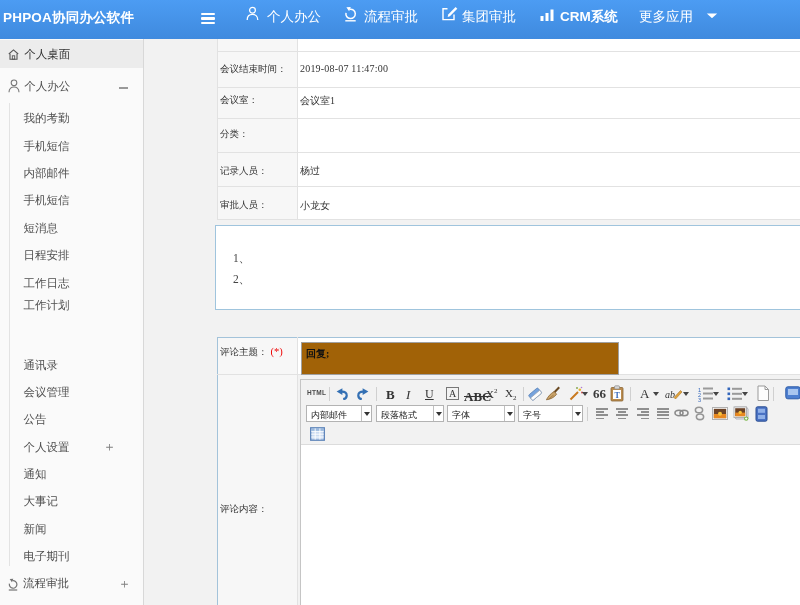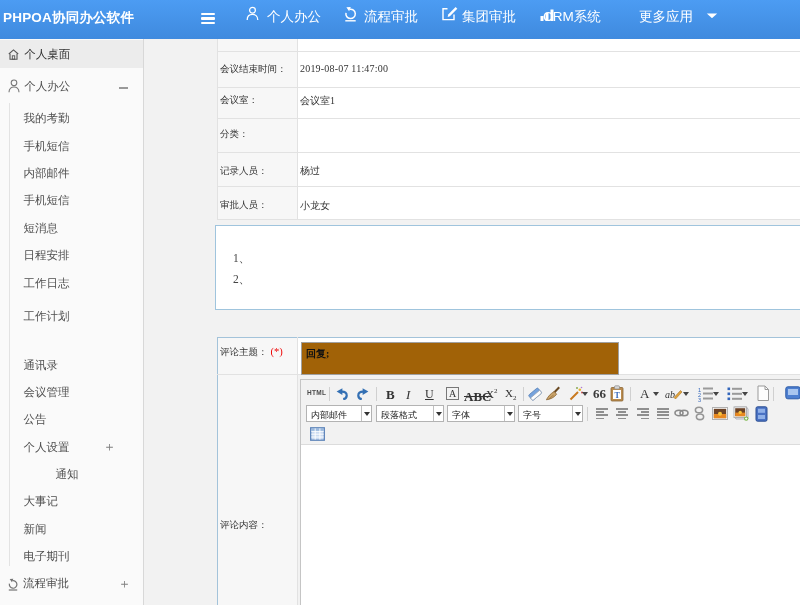--- a/index.html
+++ b/index.html
@@ -70,21 +70,21 @@
     <path d="M5.5 2.8 L1 2.8 L1 13.6 L12 13.6 L12 8.6" fill="none" stroke="#fff" stroke-width="1.4"></path>
     <path d="M6.2 8.6 L13.6 1.0 L15.3 2.7 L7.9 10.3 L5.7 10.9 Z" fill="#fff"></path>
   </svg>
   <div class="nav-t" style="left:462px;">集团审批</div>
 
   <svg class="nav-i" style="left:540px; top:9px;" width="15" height="12" viewBox="0 0 15 12">
     <rect x="0.5" y="7" width="3" height="5" fill="#fff"></rect>
     <rect x="5.5" y="4" width="3" height="8" fill="#fff"></rect>
     <rect x="10.5" y="0.5" width="3" height="11.5" fill="#fff"></rect>
   </svg>
-  <div class="nav-t" style="left:543px;">CRM系统</div>
+  <div class="nav-t" style="left:560px;font-weight:bold;">CRM系统</div>
 
   <div class="nav-t" style="left:639px;">更多应用</div>
   <svg class="nav-i" style="left:706px; top:12.5px;" width="12" height="5.5" viewBox="0 0 12 5.5">
     <path d="M0.8 0.4 L11.2 0.4 L6 5.2 Z" fill="#fff"></path>
   </svg>
 </div>
 
 <div id="side">
 
   <div style="position:absolute; left:0; top:0.5px; width:143px; height:28px; background:#ececec;"></div>
@@ -104,27 +104,27 @@
   <div class="sitem" style="top:40.4px; left:24.3px;">个人办公</div>
   <div style="position:absolute; top:48px; left:119px; width:9px; height:1.5px; background:#999;"></div>
 
   <div class="sitem" style="top:72.4px; left:23.5px;">我的考勤</div>
   <div class="sitem" style="top:99.7px; left:23.5px;">手机短信</div>
   <div class="sitem" style="top:127.1px; left:23.5px;">内部邮件</div>
   <div class="sitem" style="top:154.4px; left:23.5px;">手机短信</div>
   <div class="sitem" style="top:181.8px; left:23.5px;">短消息</div>
   <div class="sitem" style="top:209.1px; left:23.5px;">日程安排</div>
   <div class="sitem" style="top:236.5px; left:23.5px;">工作日志</div>
-  <div class="sitem" style="top:270px; left:23.5px;">工作计划</div>
+  <div class="sitem" style="top:259px; left:23.5px;">工作计划</div>
   <div class="sitem" style="top:318.5px; left:23.5px;">通讯录</div>
   <div class="sitem" style="top:345.9px; left:23.5px;">会议管理</div>
   <div class="sitem" style="top:373.2px; left:23.5px;">公告</div>
   <div class="sitem" style="top:400.6px; left:23.5px;">个人设置</div>
   <div class="stoggle" style="top:399px; left:103px;">＋</div>
-  <div class="sitem" style="top:427.9px; left:23.5px;margin-left:32px;">通知</div>
+  <div class="sitem" style="top:427.9px; left:23.5px;">通知</div>
   <div class="sitem" style="top:482.6px; left:23.5px;">新闻</div>
   <div class="sitem" style="top:455.3px; left:23.5px;">大事记</div>
   <div class="sitem" style="top:510px; left:23.5px;">电子期刊</div>
 
   <svg class="sicon" style="top:539px; left:7px;" width="12" height="13" viewBox="0 0 12 13">
     <path d="M2.4 5.6 A3.8 3.8 0 1 0 5.4 2.7" fill="none" stroke="#737373" stroke-width="1.2"></path>
     <path d="M6.3 0.8 L2.7 1.0 L4.9 4.2 Z" fill="#737373"></path>
     <path d="M1.8 12 L10.2 12" stroke="#737373" stroke-width="1.2"></path>
   </svg>
   <div class="sitem" style="top:537.4px; left:23px;">流程审批</div>
@@ -166,21 +166,21 @@
   <div class="abs" style="left:73px; top:298px; width:583px; height:1px; background:#a3c3da;"></div>
   <div class="abs" style="left:73px; top:298px; width:1px; height:268px; background:#a3c3da;"></div>
   <div class="cell-line" style="left:153px; top:298px; width:1px; height:268px;"></div>
   <div class="cell-line" style="left:73px; top:335px; width:583px; height:1px;"></div>
 
   <div class="lbl" style="left:76px; top:307px;">评论主题：<span style="color:#e00; font-size:10.5px; margin-left:3px;">(*)</span></div>
   <div class="abs" style="left:157px; top:303px; width:318px; height:33px; background:#a16207; border:1px solid #a0a0a0;">
     <div style="position:absolute; left:4px; top:4px; font-size:10px; color:#111; font-weight:bold; font-family:'Liberation Serif',serif;">回复;</div>
   </div>
 
-  <div class="lbl" style="left:76px; top:480px;">评论内容：</div>
+  <div class="lbl" style="left:76px; top:464px;">评论内容：</div>
 
   <div id="edit" class="abs" style="left:156px; top:340px; width:510px; height:266px; background:#fff; border:1px solid #c5c5c5;">
     <div class="abs" style="left:0; top:0; width:508px; height:65px; background:#f2f2f2; border-bottom:1px solid #dcdcdc;"></div>
 
     <div class="ti" style="left:6px; top:9px; font-size:6.5px; color:#4a4a4a; font-weight:bold; letter-spacing:0.3px;">HTML</div>
     <div class="tsep" style="left:27.5px; top:7px;"></div>
     <svg class="ti" style="left:35px; top:8px;" width="13" height="12" viewBox="0 0 13 12">
       <path d="M0.6 3.6 L6.4 0.2 L6.4 7.0 Z" fill="#3470b4"></path>
       <path d="M5.4 3.6 C9.2 3.4 10.8 5.4 10.7 7.6 C10.6 9.5 9.2 10.9 7.2 11.2" stroke="#3470b4" stroke-width="2.2" fill="none"></path>
     </svg>

